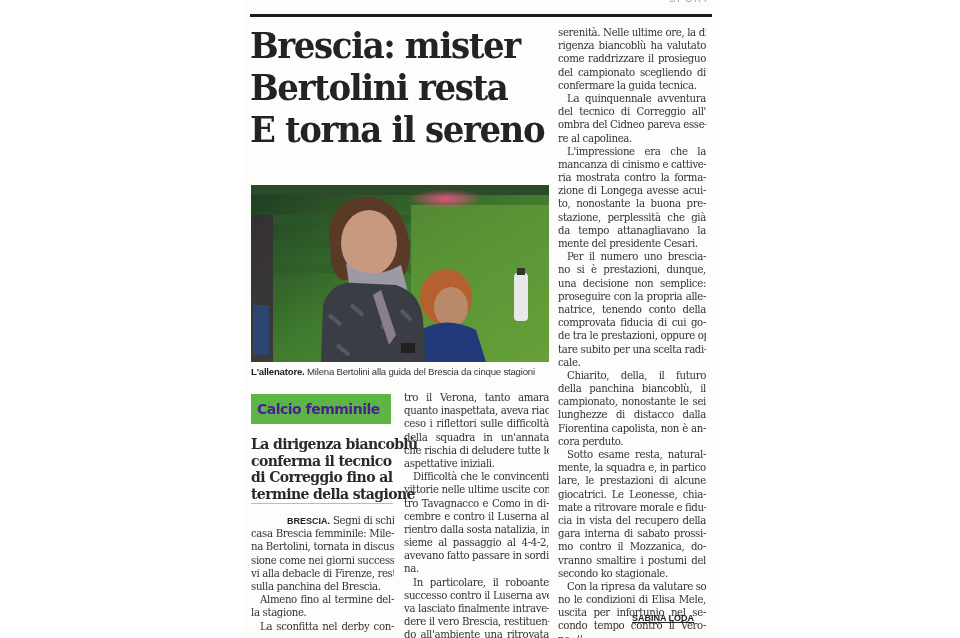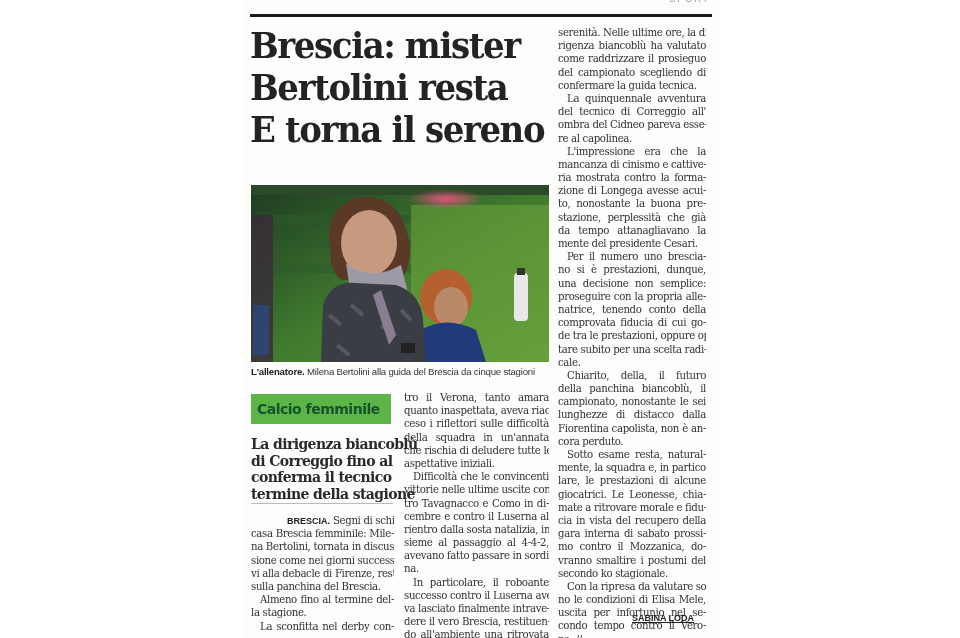--- a/index.html
+++ b/index.html
@@ -5,21 +5,21 @@
   html, body { margin:0; padding:0; background:#ffffff; }
   body { width:960px; height:638px; position:relative; overflow:hidden; font-family:"DejaVu Serif", serif; color:#2a2a2a; }
   .page { position:absolute; left:243px; top:0; width:475px; height:638px; background:#fdfdfb; }
   .topfrag { position:absolute; left:560px; top:-6px; width:150px; height:10px; text-align:right; font-family:"Liberation Sans", sans-serif; font-size:9px; color:#999; letter-spacing:2px; }
   .rule { position:absolute; left:250px; top:14px; width:462px; height:3px; background:#1b1b1b; }
   .headline { position:absolute; left:250px; top:24px; width:310px; font-family:"DejaVu Serif", serif; font-weight:bold; font-size:34px; line-height:40px; color:#232323; letter-spacing:-1.4px; transform:scaleY(1.05); transform-origin:top left; }
   .headline div { white-space:nowrap; }
   .photo { position:absolute; left:251px; top:185px; width:298px; height:177px; overflow:hidden; background:#1c2a1f; }
   .caption { position:absolute; left:251px; top:366px; width:310px; font-family:"Liberation Sans", sans-serif; font-size:9.6px; color:#333; white-space:nowrap; letter-spacing:-0.2px; }
   .caption b { font-weight:bold; color:#222; }
-  .kicker { position:absolute; left:251px; top:394px; width:140px; height:30px; background:#5db548; color:#14532d; font-family:"DejaVu Sans", sans-serif; font-weight:bold; font-size:14px; line-height:30px; padding-left:6px; box-sizing:border-box; letter-spacing:-0.5px; }
+  .kicker { position:absolute; left:251px; top:394px; width:140px; height:30px; background:#5db548; color:#4c1d95; font-family:"DejaVu Sans", sans-serif; font-weight:bold; font-size:14px; line-height:30px; padding-left:6px; box-sizing:border-box; letter-spacing:-0.5px; }
   .subhead { position:absolute; left:251px; top:436px; width:150px; font-family:"DejaVu Serif", serif; font-size:14px; line-height:16.5px; color:#2a2a2a; font-weight:bold; letter-spacing:-0.6px; }
   .subhead div { white-space:nowrap; }
   .thinrule { position:absolute; left:251px; top:503px; width:142px; height:1px; background:#bbb; }
   .col { position:absolute; font-family:"DejaVu Serif", serif; font-size:10.2px; line-height:13.2px; color:#333; letter-spacing:-0.35px; }
   .col .ln { display:block; white-space:nowrap; text-align:justify; text-align-last:justify; height:13.2px; overflow:hidden; }
   .col .ln.last { text-align-last:left; }
   .col .ln.ind { text-indent:9px; }
   .col1 { left:251px; top:514px; width:143px; }
   .col2 { left:404px; top:391px; width:145px; }
   .col3 { left:558px; top:26px; width:148px; }
@@ -78,22 +78,22 @@
     <rect x="150" y="158" width="14" height="10" fill="#202020"></rect>
   </svg>
 </div>
 
 <div class="caption"><b>L'allenatore.</b><span> Milena Bertolini alla guida del Brescia da cinque stagioni</span></div>
 
 <div class="kicker">Calcio femminile</div>
 
 <div class="subhead">
   <div>La dirigenza biancoblù</div>
+  <div>conferma il tecnico</div>
   <div>di Correggio fino al</div>
-  <div>conferma il tecnico</div>
   <div>termine della stagione</div>
 </div>
 <div class="thinrule"></div>
 
 <div class="col col1">
     <span class="ln"><span class="dateline">BRESCIA.</span> Segni di schiarite in</span>
     <span class="ln">casa Brescia femminile: Mile-</span>
     <span class="ln">na Bertolini, tornata in discus-</span>
     <span class="ln">sione come nei giorni successi-</span>
     <span class="ln">vi alla debacle di Firenze, resta</span>

